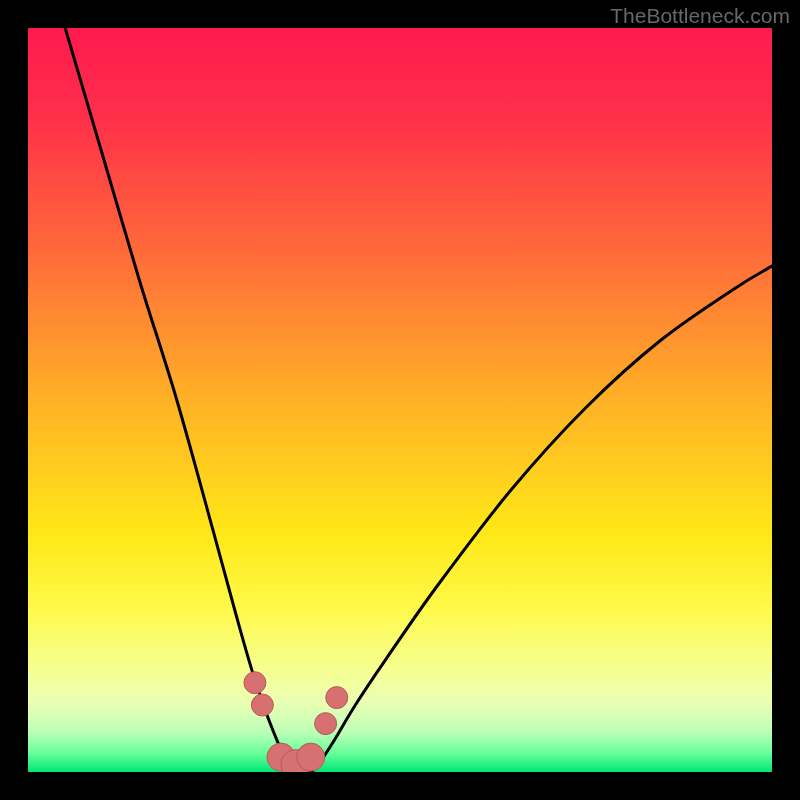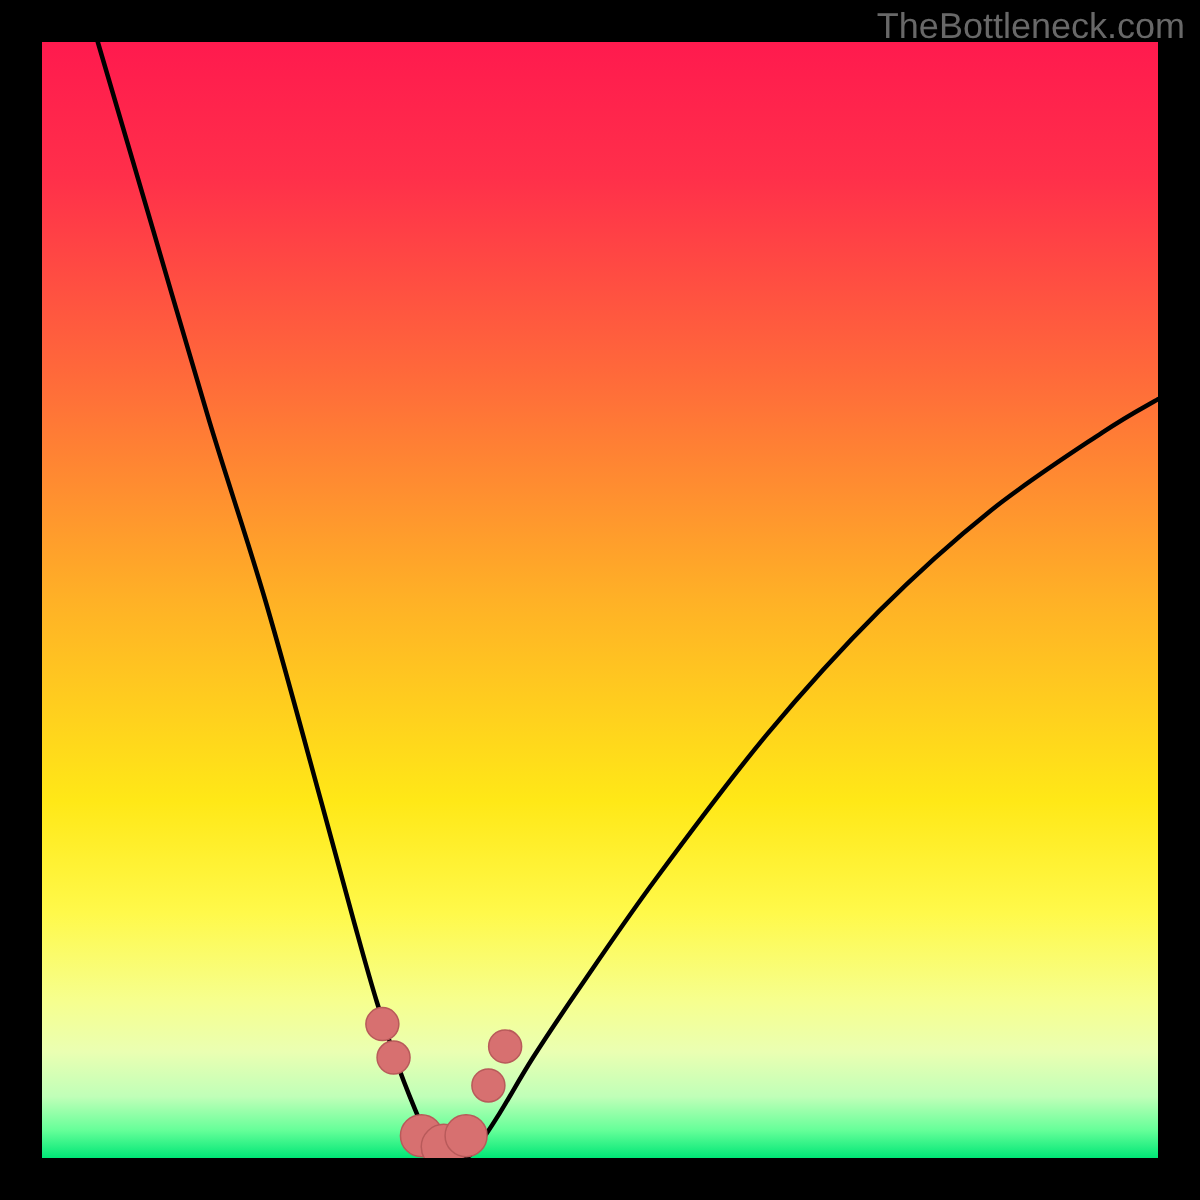--- a/index.html
+++ b/index.html
@@ -15,21 +15,21 @@
     position: relative;
     width: 800px;
     height: 800px;
     background: #000;
   }
   .watermark {
     position: absolute;
     top: 4px;
     right: 10px;
     color: #686868;
-    font-size: 24px;
+    font-size: 21px;
     font-weight: 400;
     letter-spacing: 0px;
     z-index: 10;
     user-select: none;
   }
   .plot-area {
     position: absolute;
     left: 28px;
     top: 28px;
     width: 744px;

